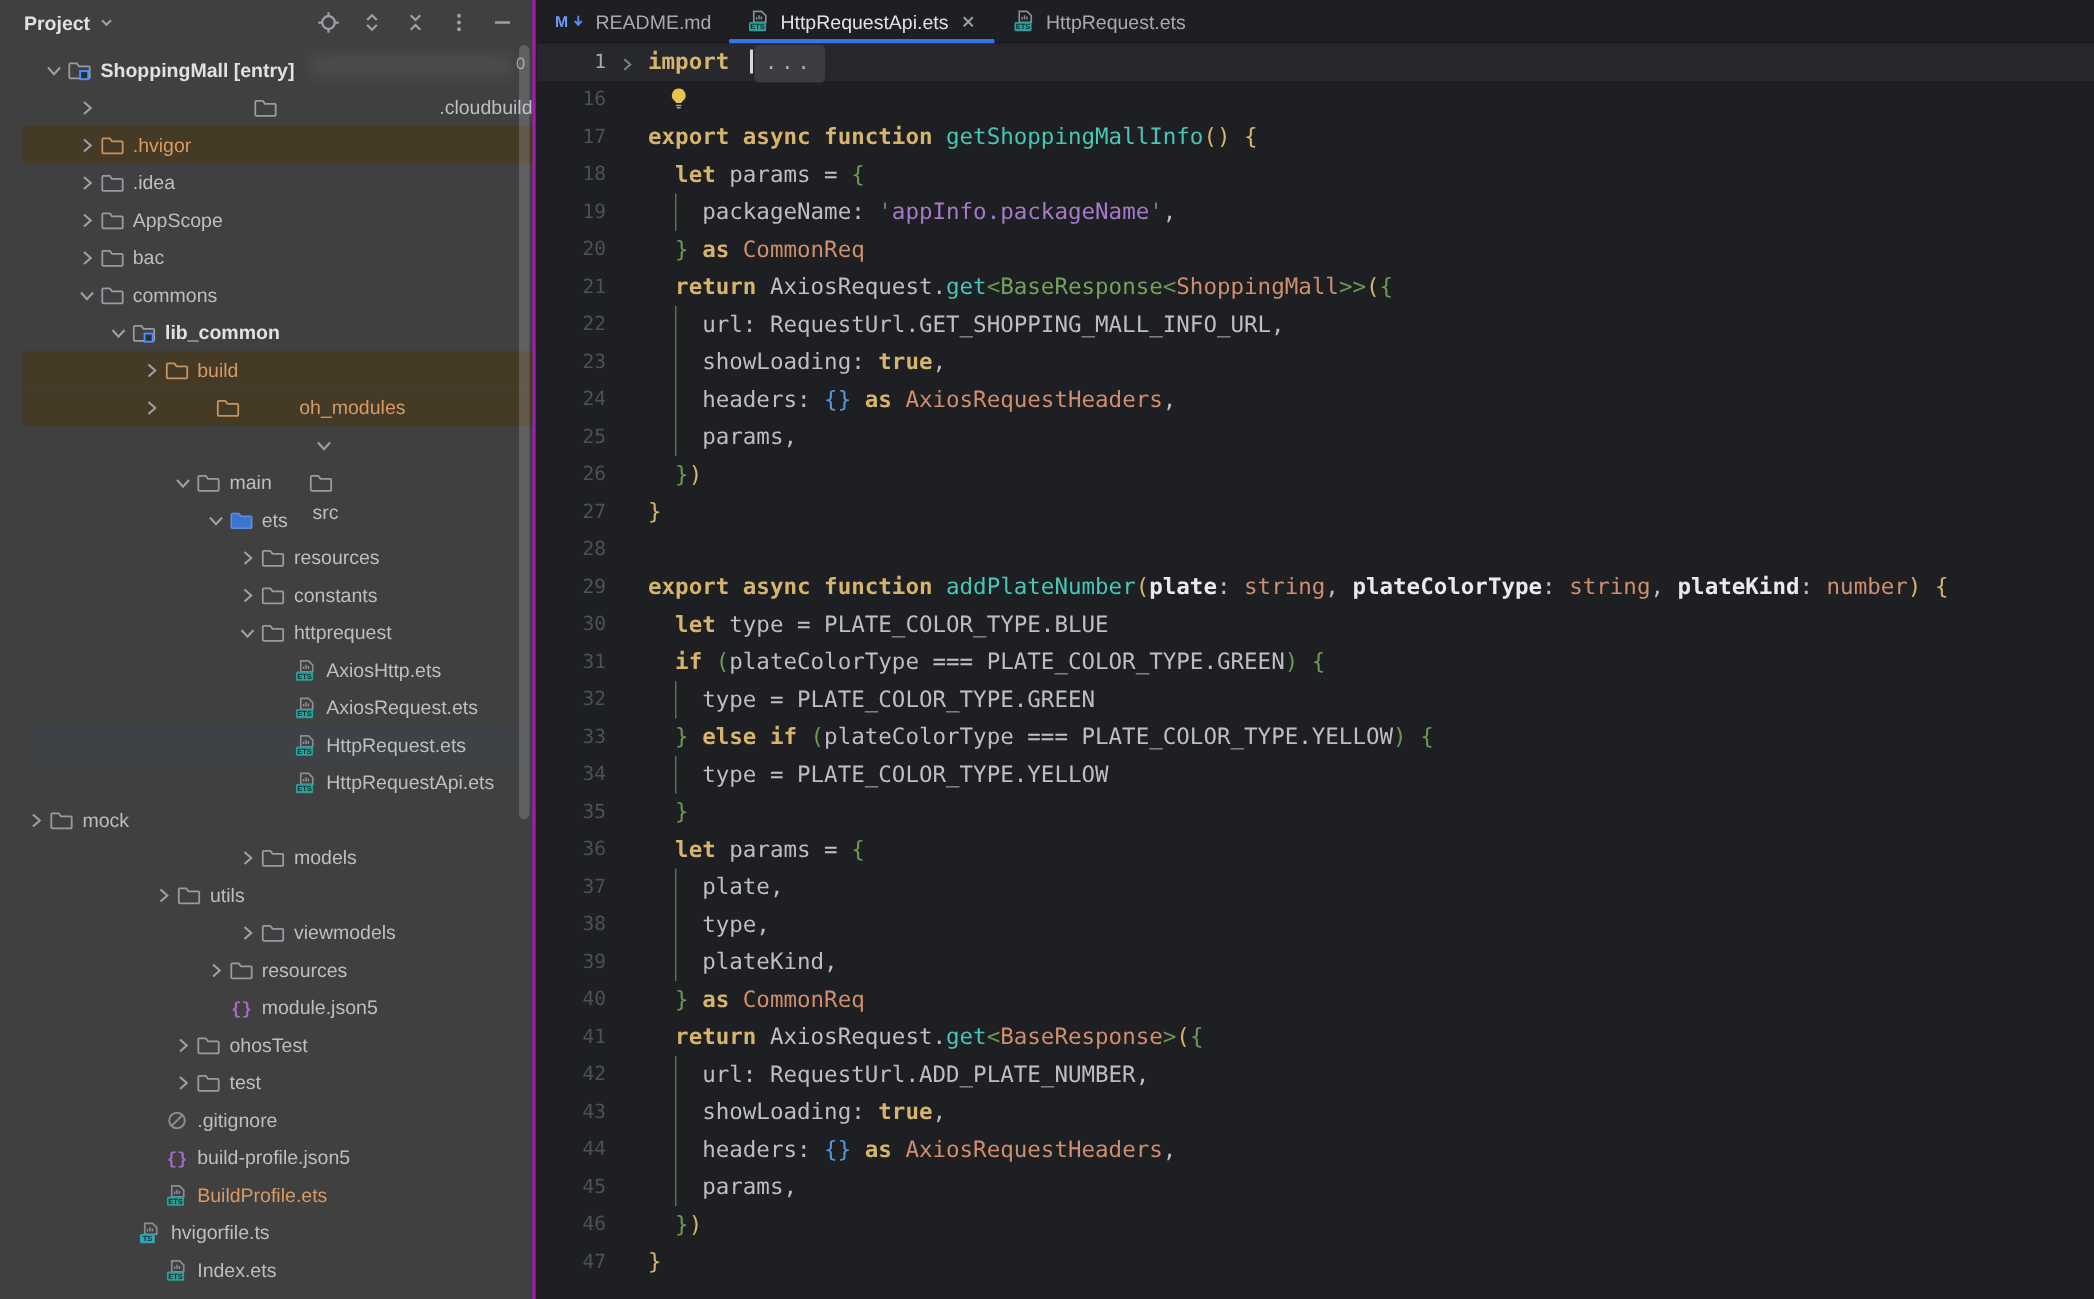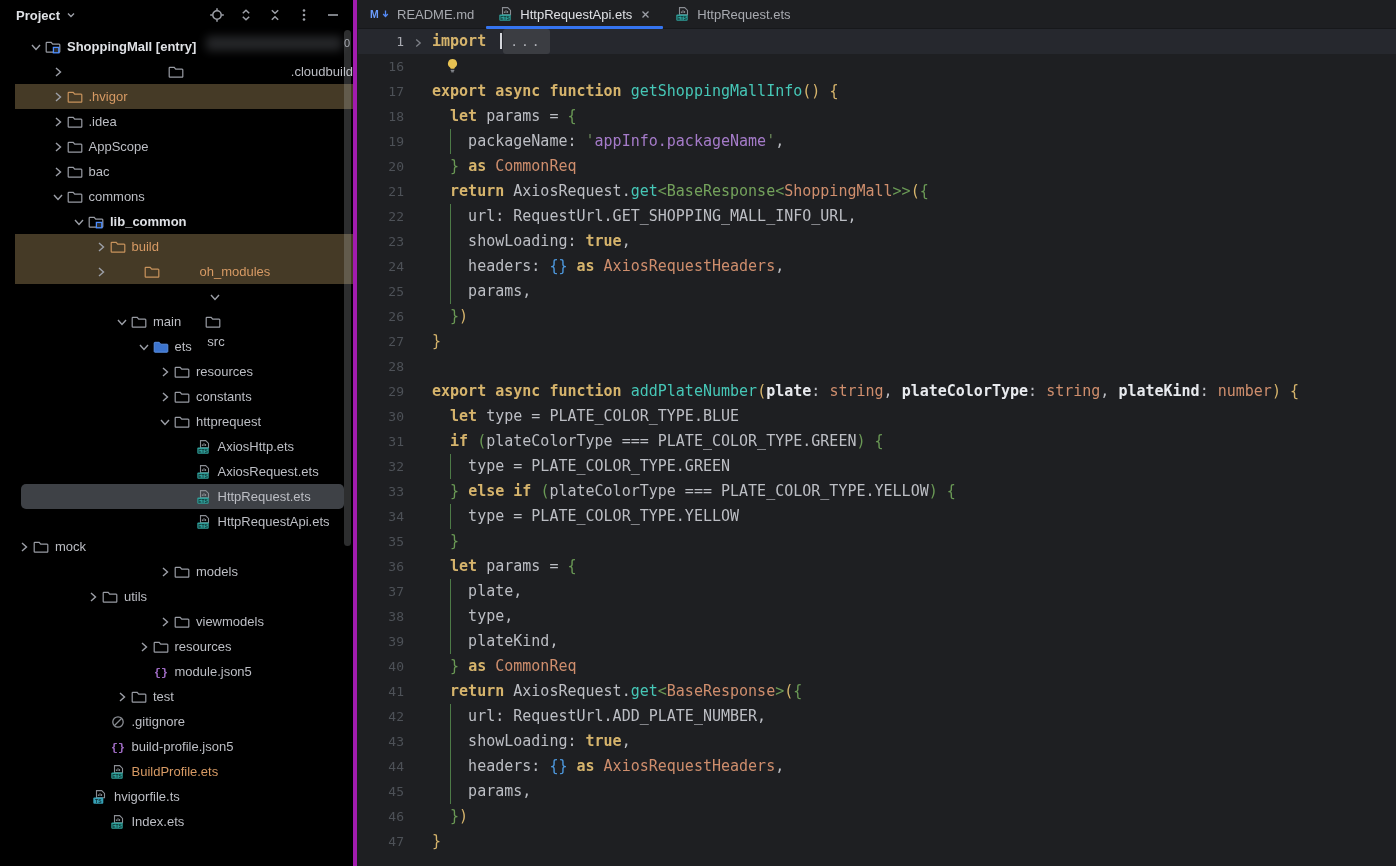--- a/index.html
+++ b/index.html
@@ -1,19 +1,19 @@
 <!DOCTYPE html>
 <html><head>
 <meta charset="utf-8">
 <style>
   html,body{margin:0;padding:0;background:#141517;}
   #app{position:relative;width:1396px;height:866px;overflow:hidden;background:#1E1F22;font-family:"Liberation Sans",sans-serif;-webkit-font-smoothing:antialiased;}
 
   
-  #project-panel{position:absolute;left:0;top:0;width:357px;height:866px;background:#000000;border-right:4px solid #a21caf;box-sizing:border-box;}
+  #project-panel{position:absolute;left:0;top:0;width:357px;height:866px;background:#404040;border-right:2px solid #a21caf;box-sizing:border-box;}
   .panel-header{height:30px;display:flex;align-items:center;padding:0 12px 0 16px;}
   .panel-title{font-weight:bold;font-size:13px;color:#DFE1E5;}
   .hdr-chev{margin-left:5px;display:flex;align-items:center;}
   .hdr-icons{margin-left:auto;display:flex;gap:13px;align-items:center;}
   .hdr-icons .hico{display:flex;align-items:center;cursor:pointer;}
   .censor{position:absolute;left:206px;top:36px;width:136px;height:15px;background:#5A5D63;opacity:.42;filter:blur(5px);border-radius:3px;}
   .censor-hint{position:absolute;left:344px;top:37px;font-size:11px;color:#9DA0A8;}
   #tree{position:absolute;top:34px;left:15px;right:0;}
   .trow{position:relative;height:25px;display:flex;align-items:center;font-size:13px;color:#BCBEC4;cursor:pointer;}
   .trow.hl-amber{background:#453A26;}
@@ -380,21 +380,21 @@
               <path d="M6 4 L10.5 8 L6 12" fill="none" stroke="#9DA0A8" stroke-width="1.4"></path>
             </svg>
           </span>
           <span class="ticon">
             <svg width="16" height="16" viewBox="0 0 16 16">
               <path d="M1.9 3.3 h4.3 l1.5 1.9 h6.4 a.7.7 0 0 1 .7.7 v6.6 a.7.7 0 0 1-.7.7 H1.9 a.7.7 0 0 1-.7-.7 V4 a.7.7 0 0 1 .7-.7 Z" fill="none" stroke="#989BA3" stroke-width="1.2"></path>
             </svg>
           </span>
           <span class="tlabel">models</span>
         </div>
-        <div class="trow" style="padding-left: 69px;">
+        <div class="trow" style="padding-left: 69px; margin-left: 16px;">
           <span class="chev">
             <svg width="16" height="16" viewBox="0 0 16 16">
               <path d="M6 4 L10.5 8 L6 12" fill="none" stroke="#9DA0A8" stroke-width="1.4"></path>
             </svg>
           </span>
           <span class="ticon">
             <svg width="16" height="16" viewBox="0 0 16 16">
               <path d="M1.9 3.3 h4.3 l1.5 1.9 h6.4 a.7.7 0 0 1 .7.7 v6.6 a.7.7 0 0 1-.7.7 H1.9 a.7.7 0 0 1-.7-.7 V4 a.7.7 0 0 1 .7-.7 Z" fill="none" stroke="#989BA3" stroke-width="1.2"></path>
             </svg>
           </span>
@@ -427,20 +427,33 @@
           <span class="tlabel">resources</span>
         </div>
         <div class="trow" style="padding-left: 119.5px;">
           <span class="chev"></span>
           <span class="ticon">
             <svg width="16" height="16" viewBox="0 0 16 16">
               <text x="8" y="12.2" font-size="11.5" text-anchor="middle" fill="#A06CC5" font-weight="bold" font-family="Liberation Mono, monospace">{}</text>
             </svg>
           </span>
           <span class="tlabel">module.json5</span>
+        </div>
+        <div class="trow" style="padding-left: 98px;">
+          <span class="chev">
+            <svg width="16" height="16" viewBox="0 0 16 16">
+              <path d="M6 4 L10.5 8 L6 12" fill="none" stroke="#9DA0A8" stroke-width="1.4"></path>
+            </svg>
+          </span>
+          <span class="ticon">
+            <svg width="16" height="16" viewBox="0 0 16 16">
+              <path d="M1.9 3.3 h4.3 l1.5 1.9 h6.4 a.7.7 0 0 1 .7.7 v6.6 a.7.7 0 0 1-.7.7 H1.9 a.7.7 0 0 1-.7-.7 V4 a.7.7 0 0 1 .7-.7 Z" fill="none" stroke="#989BA3" stroke-width="1.2"></path>
+            </svg>
+          </span>
+          <span class="tlabel">ohosTest</span>
         </div>
         <div class="trow" style="padding-left: 98px;">
           <span class="chev">
             <svg width="16" height="16" viewBox="0 0 16 16">
               <path d="M6 4 L10.5 8 L6 12" fill="none" stroke="#9DA0A8" stroke-width="1.4"></path>
             </svg>
           </span>
           <span class="ticon">
             <svg width="16" height="16" viewBox="0 0 16 16">
               <path d="M1.9 3.3 h4.3 l1.5 1.9 h6.4 a.7.7 0 0 1 .7.7 v6.6 a.7.7 0 0 1-.7.7 H1.9 a.7.7 0 0 1-.7-.7 V4 a.7.7 0 0 1 .7-.7 Z" fill="none" stroke="#989BA3" stroke-width="1.2"></path>

